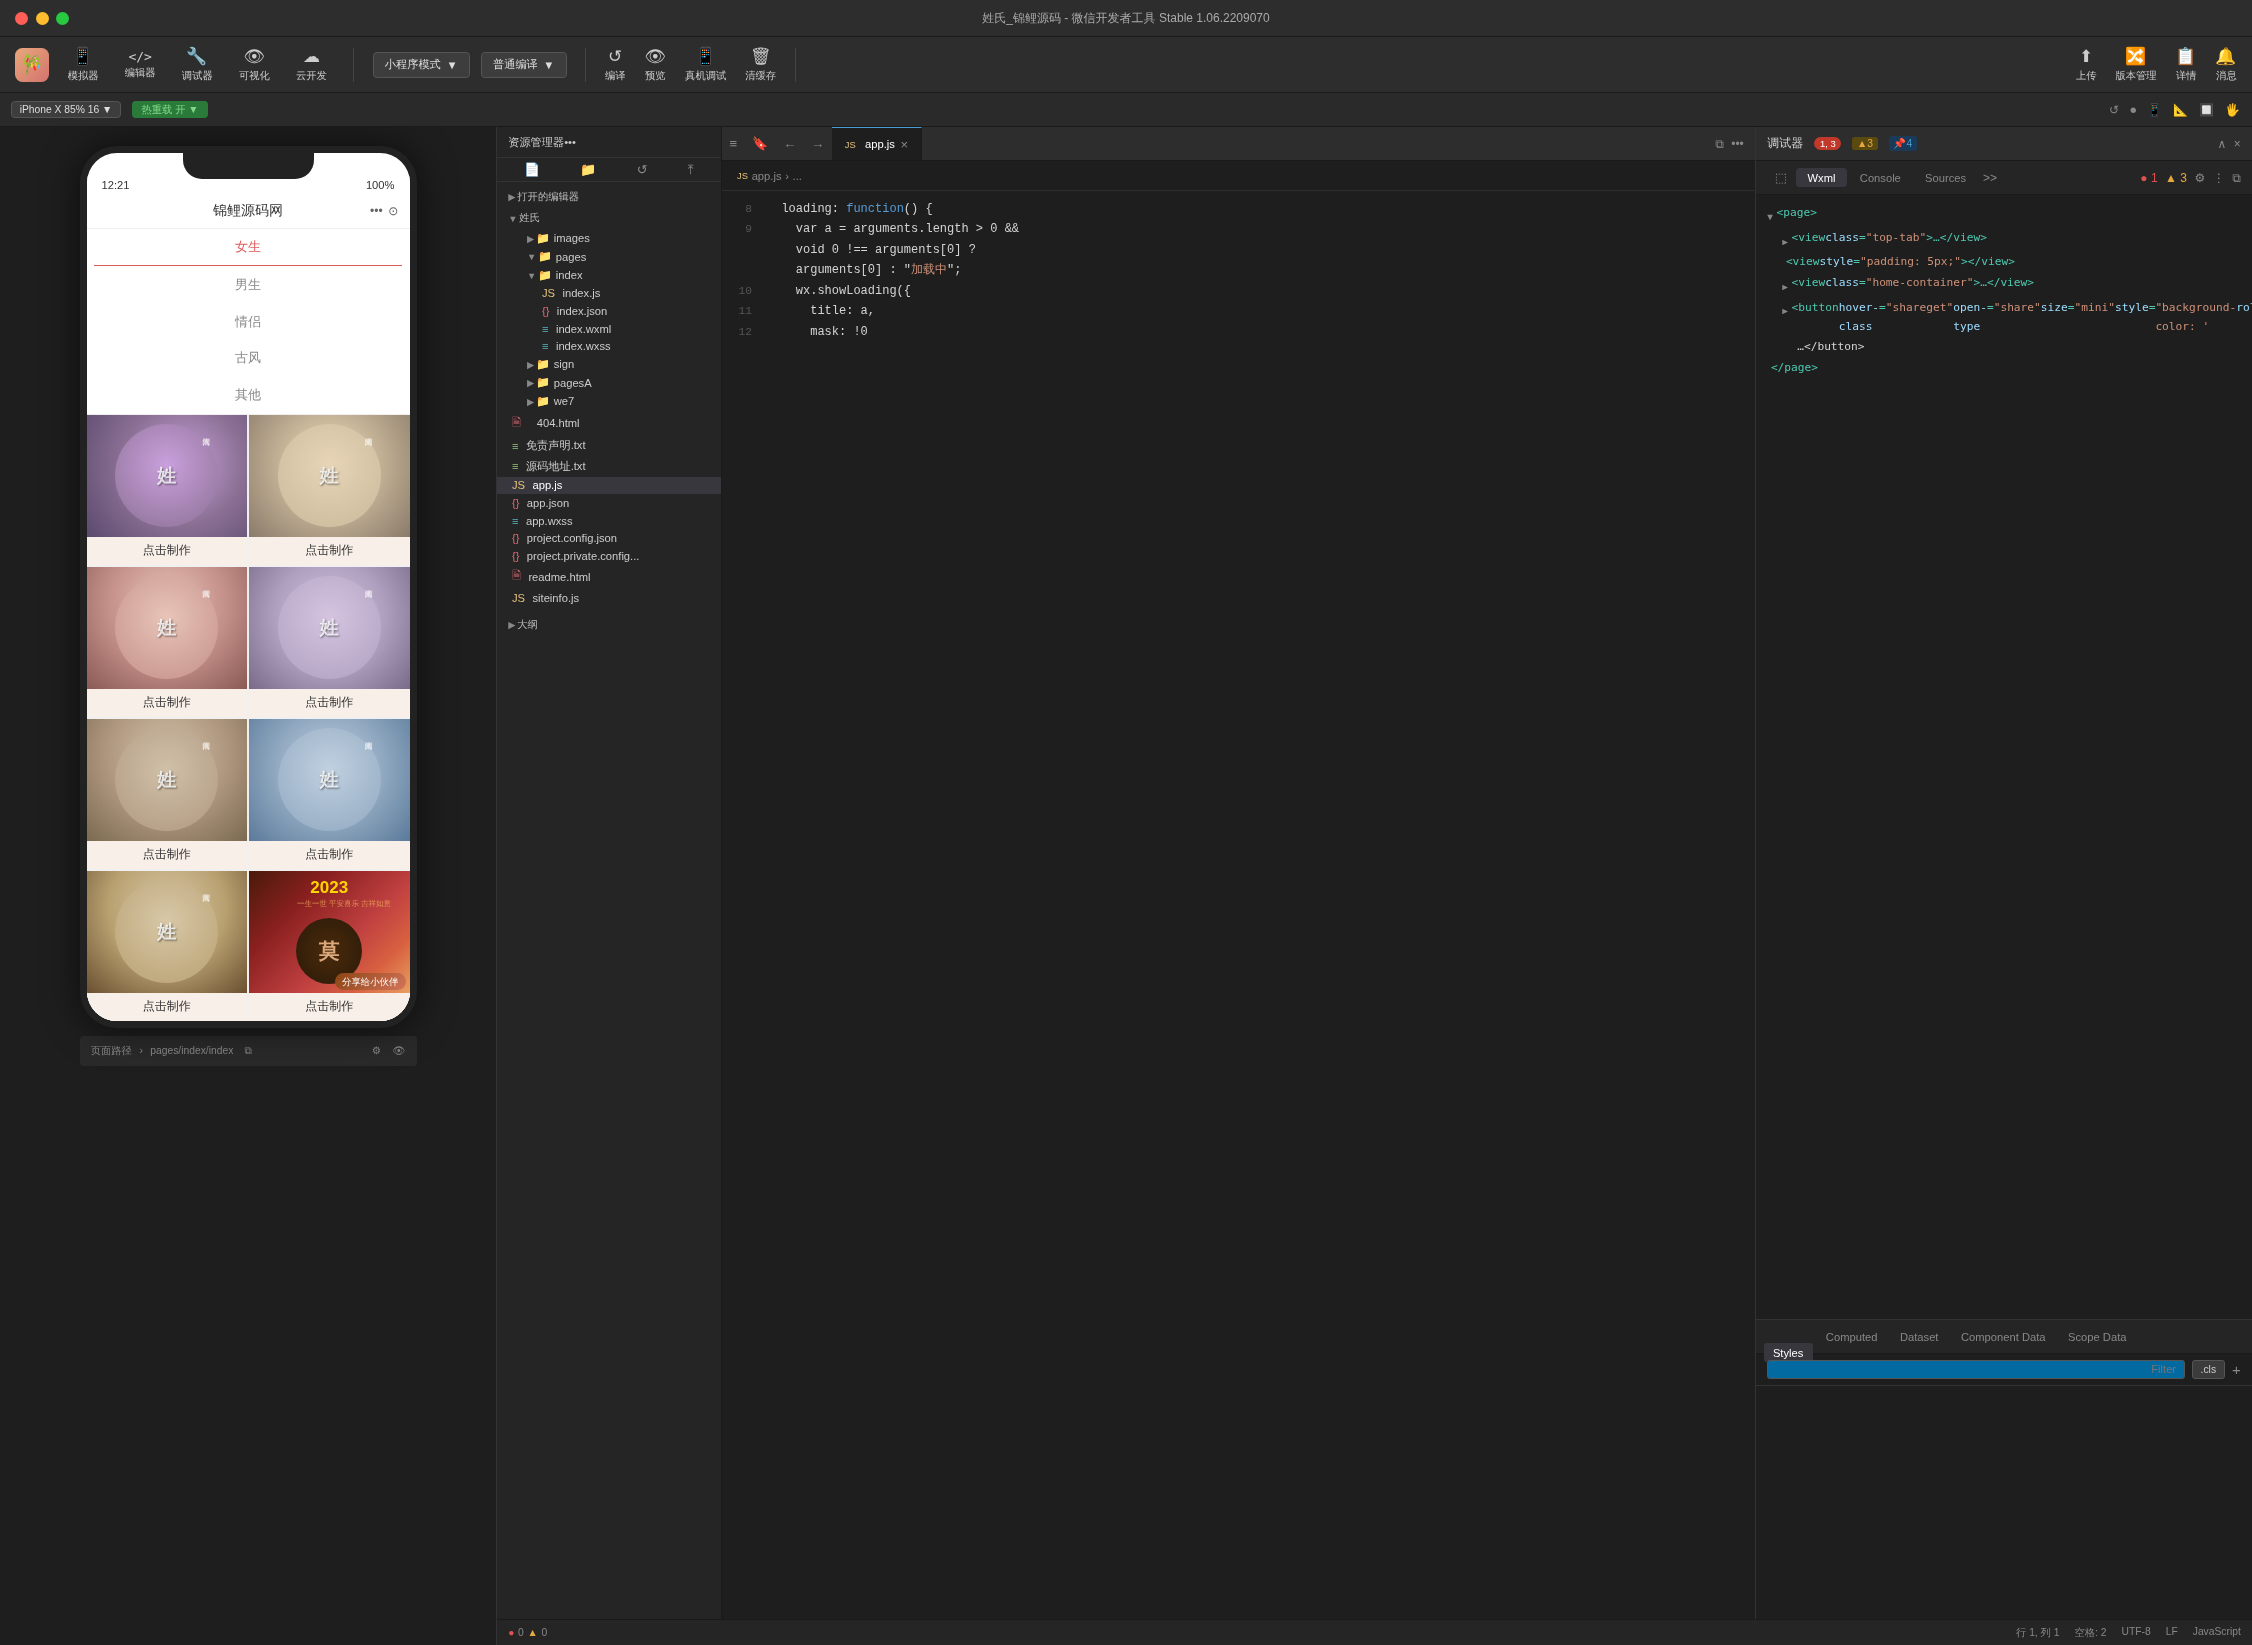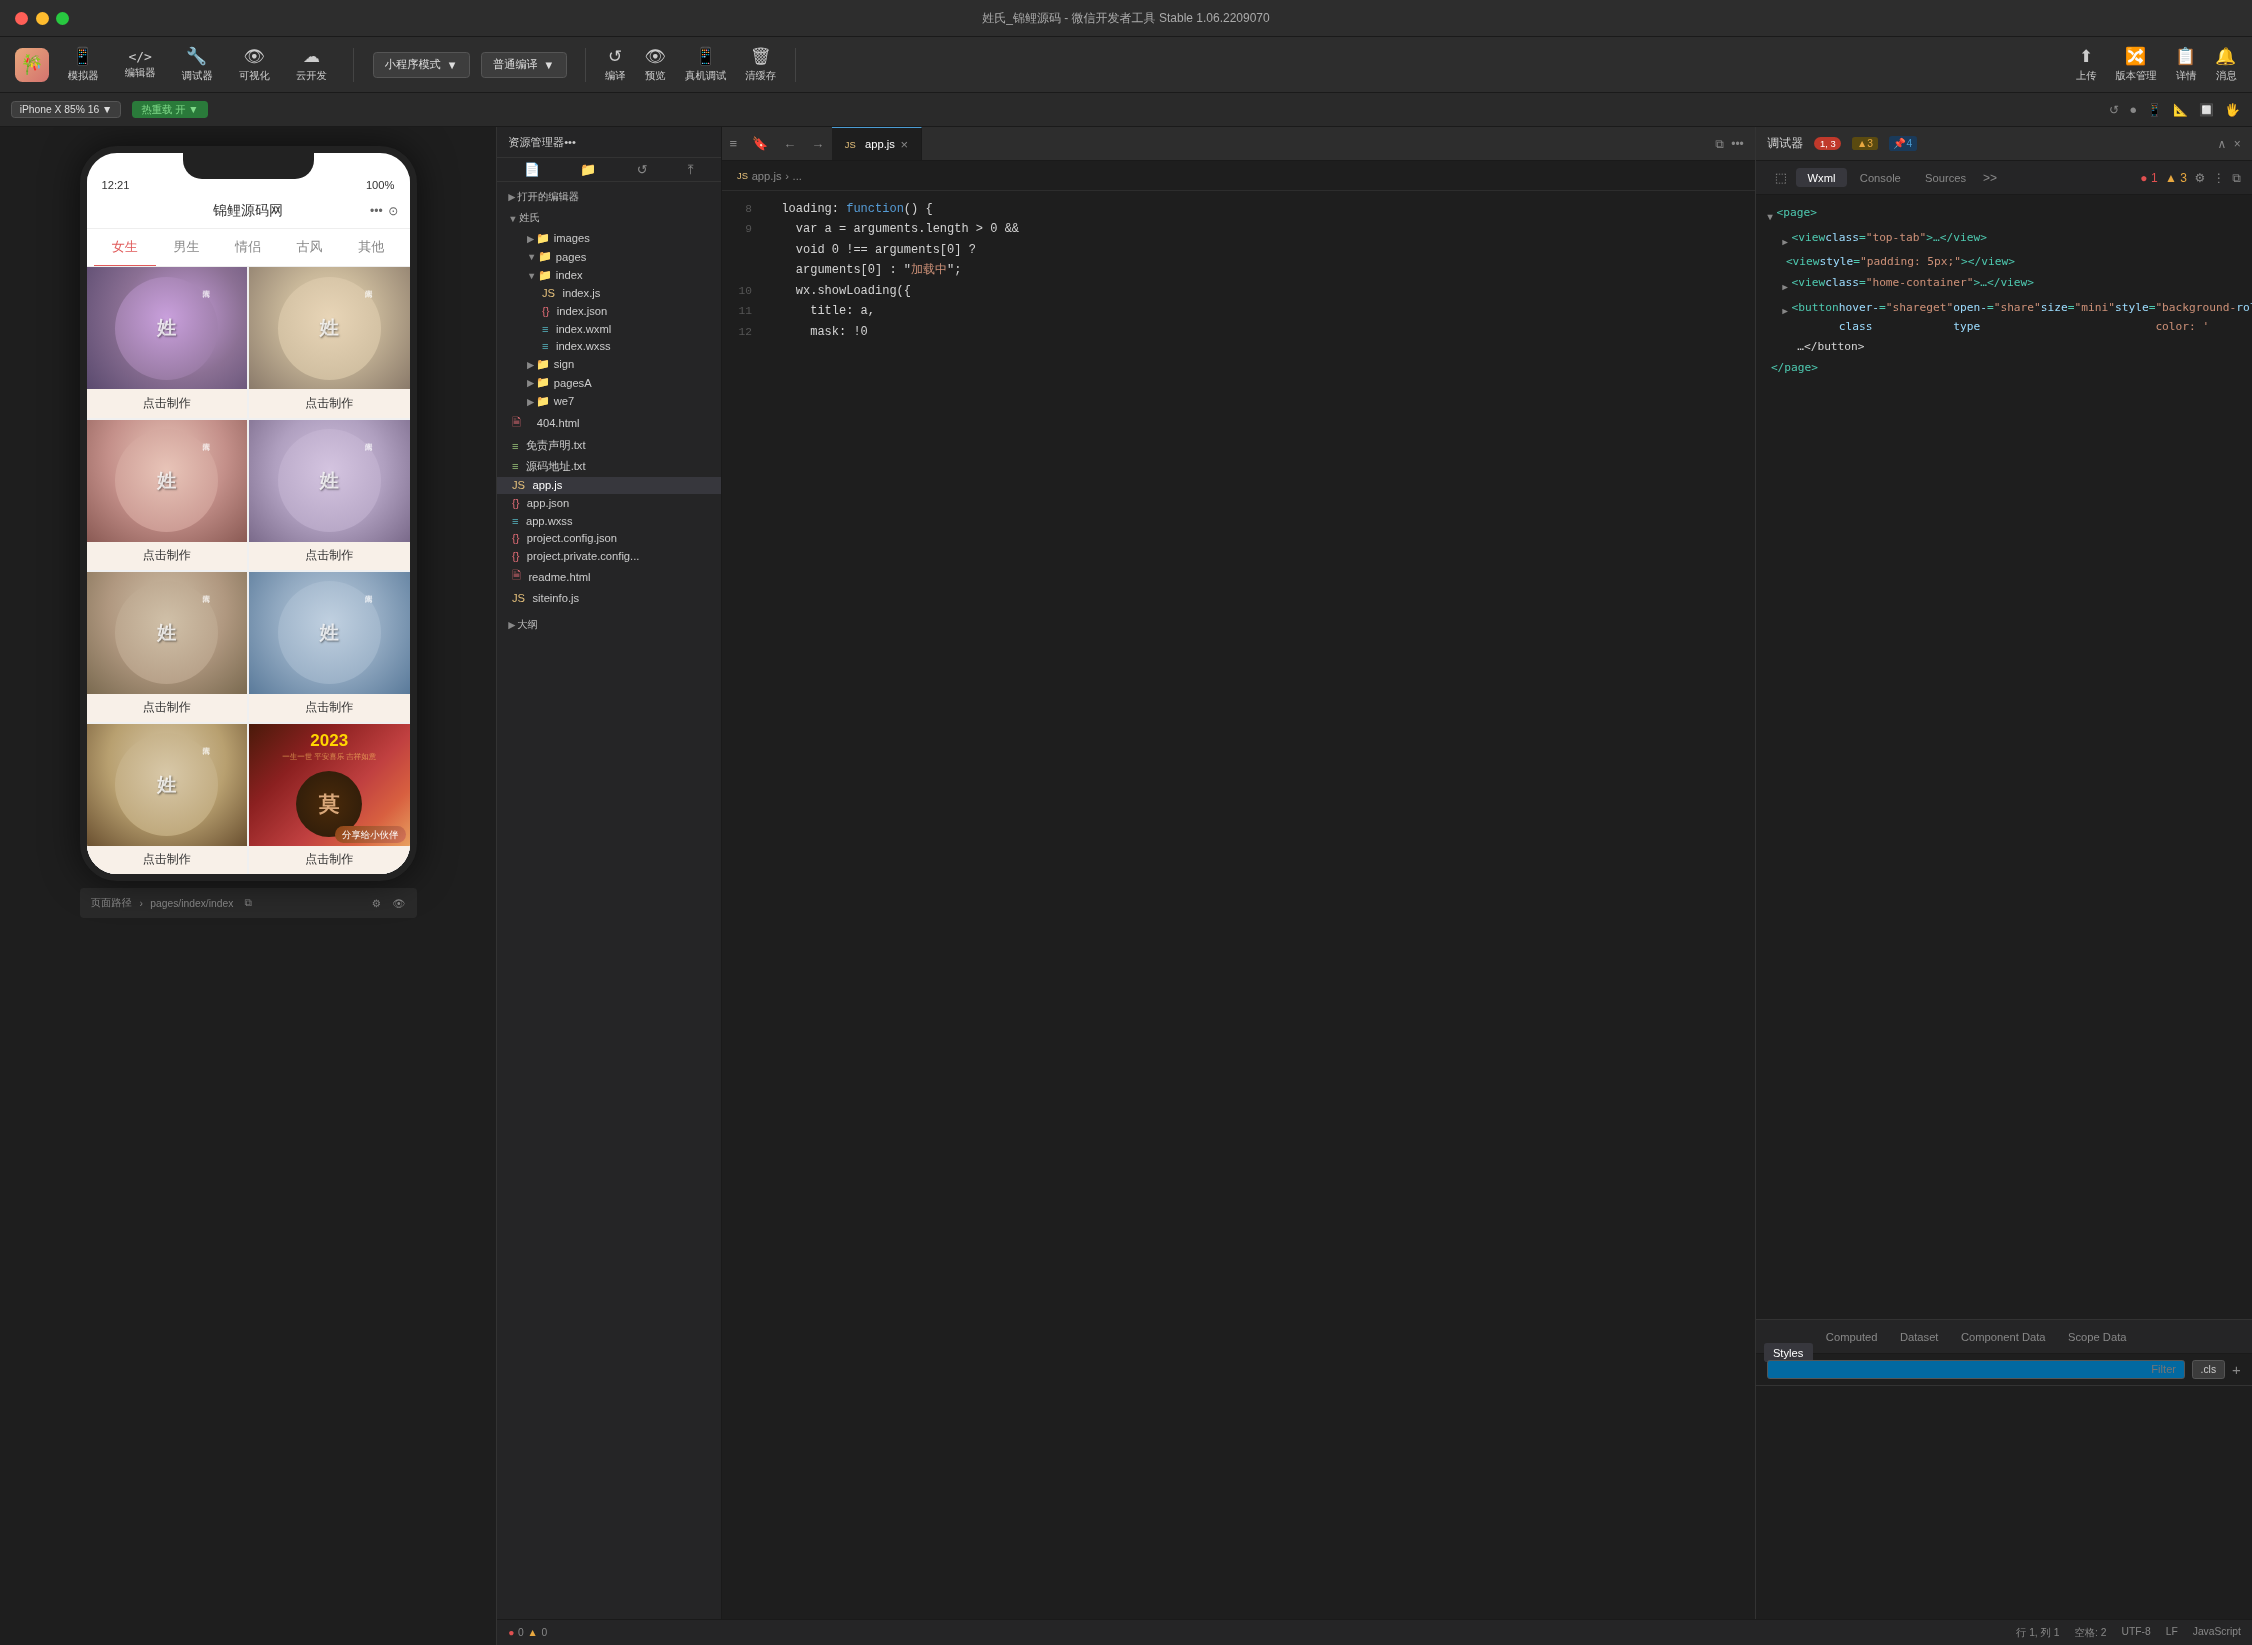--- a/index.html
+++ b/index.html
@@ -201,20 +201,21 @@
       position: absolute;
       right: 11.2px;
       display: flex;
       gap: 5.6px;
       color: #666;
     }
     .phone-tabs {
       display: flex;
       padding: 0 7.5px;
       border-bottom: 0.9px solid #eee;
+      flex-direction: column;
     }
     .phone-tab {
       flex: 1;
       text-align: center;
       padding: 9.4px 0;
       font-size: 13px;
       color: #888;
       cursor: pointer;
     }
     .phone-tab.active {
@@ -806,21 +807,21 @@
                   <span class="char-label">姓</span>
                   <span class="watermark">人间清醒</span>
                 </div>
               </div>
               <div class="phone-grid-label">点击制作</div>
             </div>
 
             <div class="grid-item-wrap" style="position:relative;">
               <div class="phone-grid-img" style="background:linear-gradient(135deg,#4a1a0a 0%,#8b2020 30%,#c04040 60%,#d86040 80%,#e8a060 100%);position:relative;">
                 <div style="position:absolute;top:7.5px;left:0;right:0;text-align:center;color:#ffd700;font-size:17px;font-weight:bold;">2023</div>
-                <div style="position:absolute;top:28px;left:0;right:0;text-align:center;color:rgba(255,200,100,0.6);font-size:7.5px;">一生一世 平安喜乐 吉祥如意</div>
+                <div style="position:absolute;top:28px;left:0;right:0;text-align:left;color:rgba(255,200,100,0.6);font-size:7.5px;padding-left:48px;">一生一世 平安喜乐 吉祥如意</div>
                 <div style="position:absolute;top:47px;left:50%;transform:translateX(-50%);width:66px;height:66px;background:radial-gradient(circle,#4a2a0a,#2a1a0a);border-radius:50%;display:flex;align-items:center;justify-content:center;">
                   <span style="color:rgba(255,200,150,0.8);font-size:20.6px;font-weight:bold;">莫</span>
                 </div>
                 <div style="position:absolute;bottom:3.7px;right:3.7px;">
                   <span style="background:linear-gradient(135deg,#8B4513,#d4735a);color:white;font-size:9.4px;padding:2.8px 7.5px;border-radius:9.4px;">分享给小伙伴</span>
                 </div>
               </div>
               <div class="phone-grid-label">点击制作</div>
             </div>
           </div>

